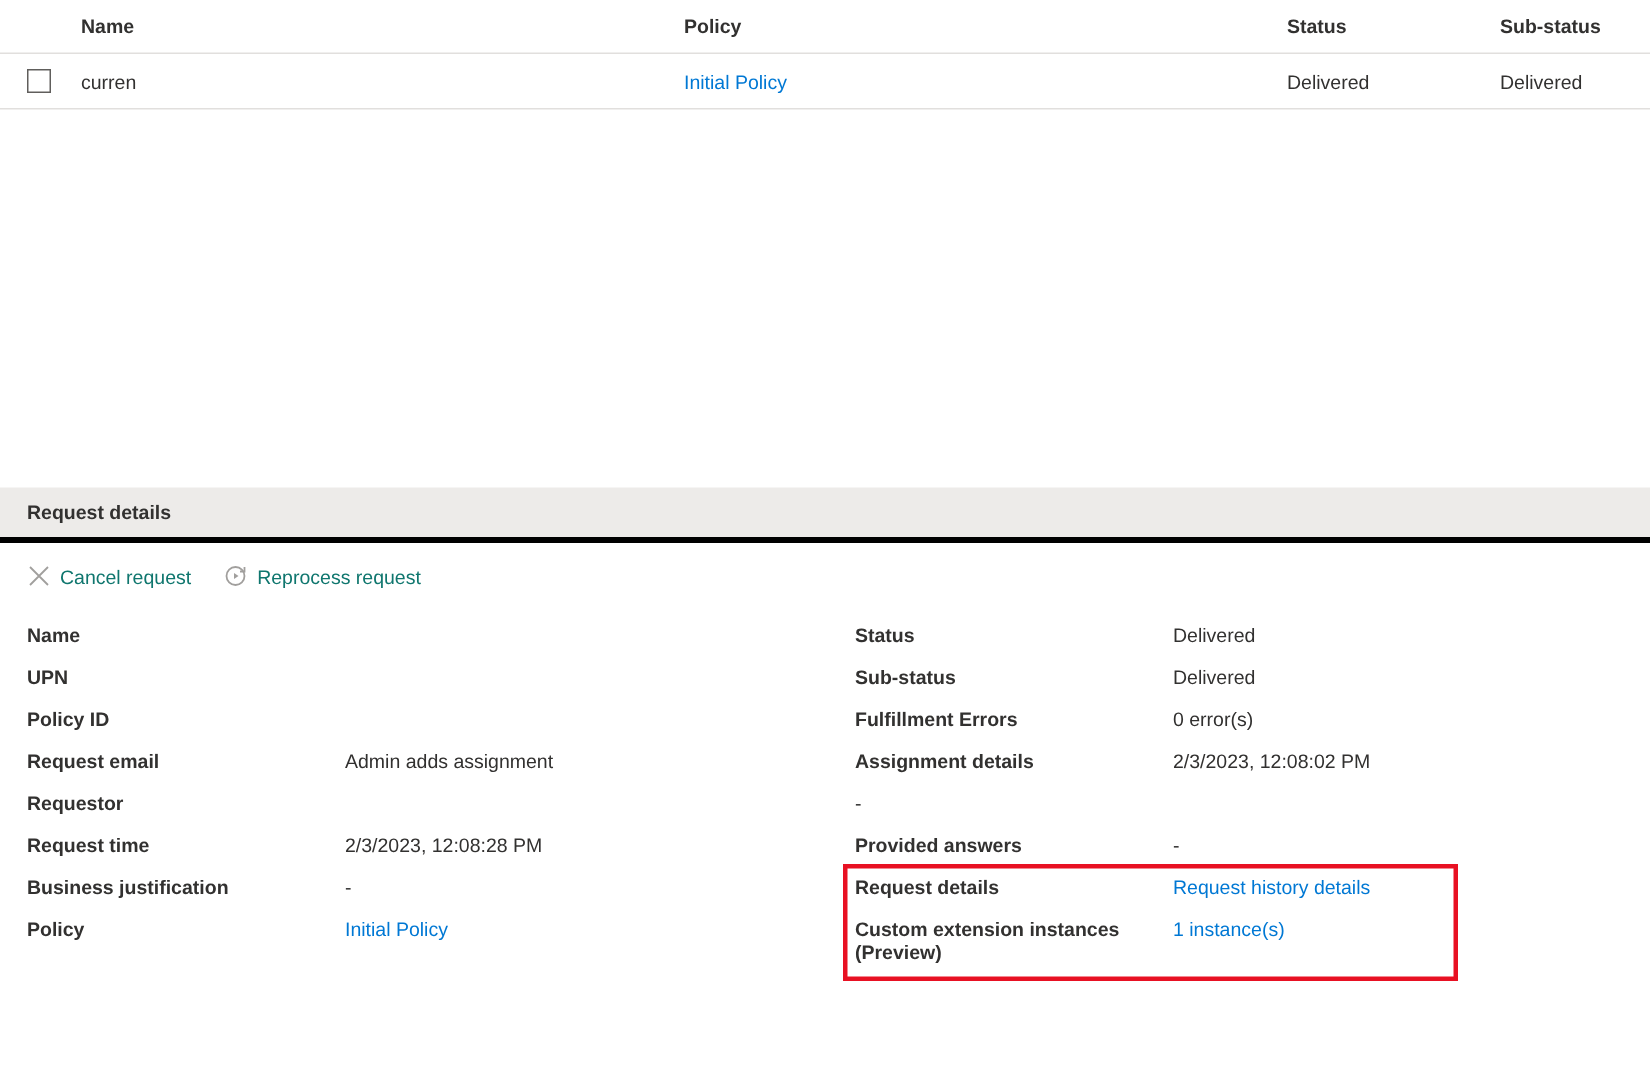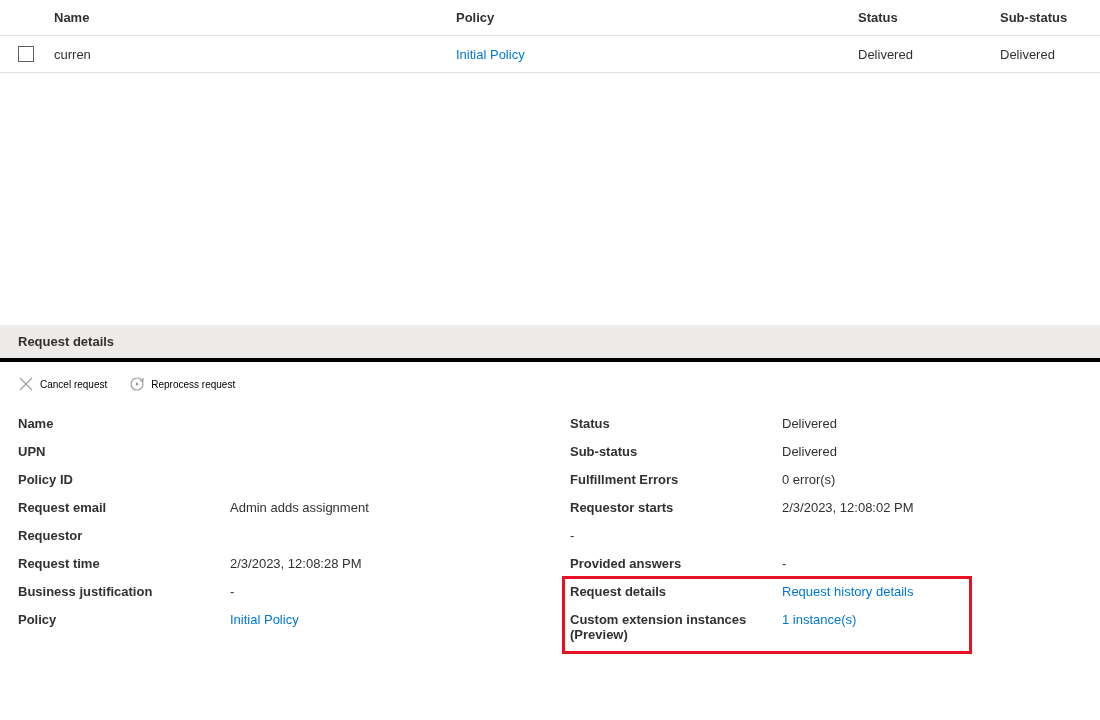--- a/index.html
+++ b/index.html
@@ -52,23 +52,23 @@
     .details-toolbar {
       display: flex;
       align-items: center;
       gap: 22px;
       padding: 14px 18px 18px;
     }
     .toolbar-btn {
       display: flex;
       align-items: center;
       gap: 6px;
-      color: #000000;
+      color: #0f766e;
       cursor: not-allowed;
-      font-size: 10px;
+      font-size: 13px;
     }
     .toolbar-btn svg { flex-shrink: 0; }
     .details-body {
       display: flex;
       padding: 0 18px;
       gap: 40px;
     }
     .details-col {
       flex: 1;
       position: relative;
@@ -180,21 +180,21 @@
     </div>
     <div class="field-row">
       <div class="field-label">Sub-status</div>
       <div class="field-value">Delivered</div>
     </div>
     <div class="field-row">
       <div class="field-label">Fulfillment Errors</div>
       <div class="field-value">0 error(s)</div>
     </div>
     <div class="field-row">
-      <div class="field-label">Requestor starts</div>
+      <div class="field-label">Assignment details</div>
       <div class="field-value">2/3/2023, 12:08:02 PM</div>
     </div>
     <div class="field-row">
       <div class="field-value">-</div>
     </div>
     <div class="field-row">
       <div class="field-label">Provided answers</div>
       <div class="field-value">-</div>
     </div>
     <div class="field-row">

